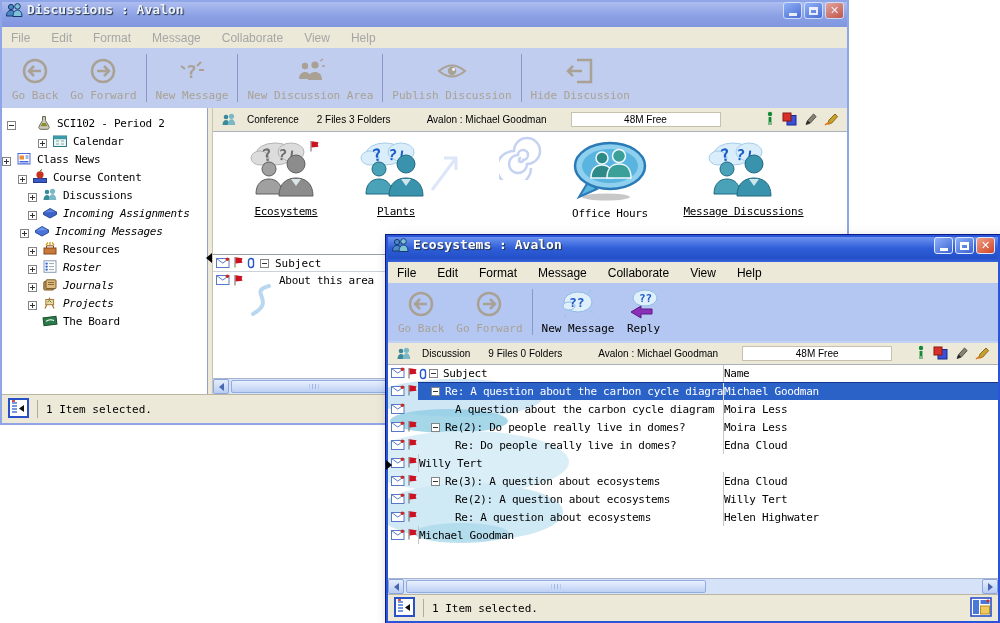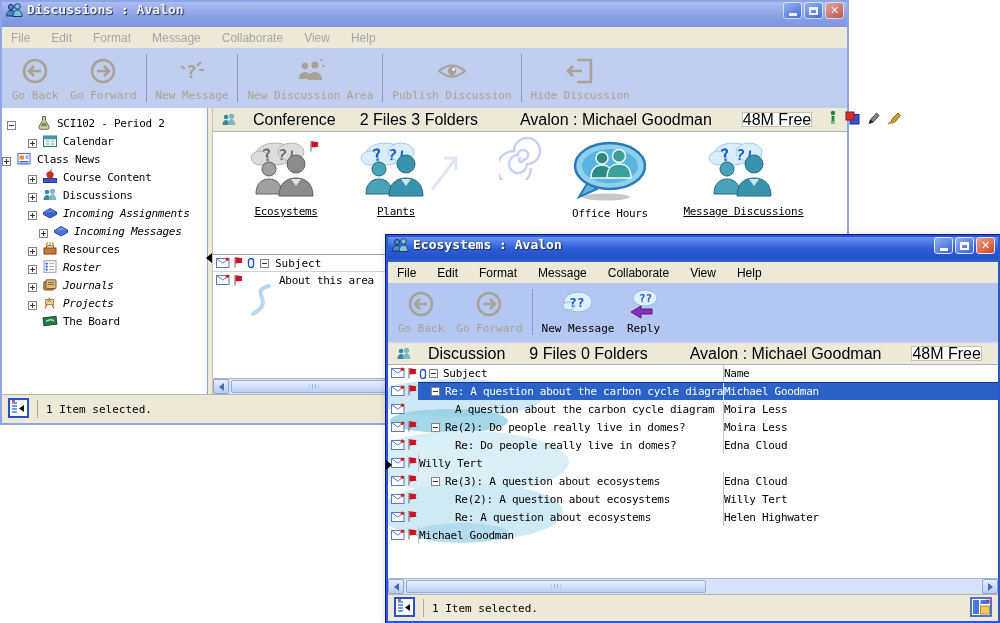--- a/index.html
+++ b/index.html
@@ -51,21 +51,21 @@
   .pmbox::before,.pmbox.minus::before{content:"";position:absolute;left:1px;right:1px;top:3px;height:1px;background:#333}
   .pmbox.plus::after{content:"";position:absolute;top:1px;bottom:1px;left:3px;width:1px;background:#333}
   .pmbox.none{visibility:hidden}
   .ticon16{width:16px;height:15px;flex:0 0 16px;display:inline-flex}
 
   .splitter{width:5px;flex:0 0 5px;background:#ece9d8;position:relative;border-right:1px solid #c8c4b0}
   .tri-left{position:absolute;top:145px;left:-2px;width:0;height:0;border-top:5px solid transparent;border-bottom:5px solid transparent;border-right:6px solid #000}
 
   .rightpane{flex:1;display:flex;flex-direction:column;min-width:0;background:#fff}
   .infobar{height:24px;flex:0 0 24px;background:#ece9d8;border-bottom:1px solid #aab0bc;display:flex;align-items:center;
-           padding:3px 8px;font-size:16px;gap:8px;white-space:nowrap}
+           padding:3px 8px;font-size:10px;gap:2px;white-space:nowrap}
   .infobar .kind{margin:0 16px 0 8px}
   .infobar .account{margin-left:34px}
   .freebox{margin-left:22px;width:150px;height:15px;background:#fff;border:1px solid #c6c2ae;display:flex;align-items:center;justify-content:center}
   .ibspacer{flex:1}
   .ibicons{display:flex;gap:7px;align-items:center}
 
   .iconarea{height:122px;flex:0 0 122px;position:relative;background:#fff;overflow:hidden}
   .dicon{position:absolute;display:flex;flex-direction:column;align-items:center;cursor:default}
   .dlabel{font-size:11px;letter-spacing:-.3px;margin-top:1px}
   .dlabel.u{text-decoration:underline}
@@ -217,21 +217,21 @@
             <span class="pmbox minus"></span>
             <span style="width: 10px;"></span>
             <span class="ticon16">
               <svg width="16" height="15" viewBox="0 0 16 15" xmlns="http://www.w3.org/2000/svg">
                 <path d="M6.5 1.5h3v4l3.5 6a2 2 0 0 1-1.8 2.8H4.8A2 2 0 0 1 3 11.5l3.5-6z" fill="#cfcbba" stroke="#6a6a52"></path>
                 <path d="M4.6 11.2h6.8L9.6 8H6.4z" fill="#8a8a30"></path>
               </svg>
             </span>
             <span class="lbl mono">SCI102 - Period 2</span>
           </div>
-          <div class="trow" style="padding-left: 26px;">
+          <div class="trow" style="padding-left: 36px;">
             <span class="pmbox plus"></span>
             <span class="ticon16">
               <svg width="16" height="15" viewBox="0 0 16 15" xmlns="http://www.w3.org/2000/svg">
                 <rect x="1.5" y="3" width="13" height="10.5" fill="#eaf6f2" stroke="#2a7a8a"></rect>
                 <rect x="1.5" y="3" width="13" height="3.2" fill="#3a9aaa"></rect>
                 <path d="M4 8h3M4 11h3M9 8h3M9 11h3" stroke="#8aa" stroke-width="1"></path>
               </svg>
             </span>
             <span class="lbl mono">Calendar</span>
           </div>
@@ -239,21 +239,21 @@
             <span class="pmbox plus"></span>
             <span class="ticon16">
               <svg width="16" height="15" viewBox="0 0 16 15" xmlns="http://www.w3.org/2000/svg">
                 <rect x="2" y="2.5" width="12" height="10.5" fill="#fff" stroke="#4a6ad8"></rect>
                 <rect x="3.5" y="4.5" width="4.5" height="4" fill="#e89030"></rect>
                 <path d="M9.5 5h3M9.5 7h3M3.5 10.5h9M3.5 12h9" stroke="#4a6ad8" stroke-width="1"></path>
               </svg>
             </span>
             <span class="lbl mono">Class News</span>
           </div>
-          <div class="trow" style="padding-left: 26px;">
+          <div class="trow" style="padding-left: 16px;">
             <span class="pmbox plus"></span>
             <span class="ticon16">
               <svg width="16" height="15" viewBox="0 0 16 15" xmlns="http://www.w3.org/2000/svg">
                 <rect x="1.5" y="9.5" width="13" height="4" fill="#3a5ac8" stroke="#223a88"></rect>
                 <circle cx="8" cy="5.8" r="3.6" fill="#c83020"></circle>
                 <path d="M8 2.2q1-1.5 2-1.5" stroke="#3a6a20" fill="none"></path>
               </svg>
             </span>
             <span class="lbl mono">Course Content</span>
           </div>
@@ -272,21 +272,21 @@
           <div class="trow" style="padding-left: 26px;">
             <span class="pmbox plus"></span>
             <span class="ticon16">
               <svg width="16" height="15" viewBox="0 0 16 15" xmlns="http://www.w3.org/2000/svg">
                 <path d="M1.5 7.5L8 3.5l6.5 3.5L8 11z" fill="#5a82e0" stroke="#2a4a98"></path>
                 <path d="M1.5 7.5v2L8 13l6.5-3.5V7" fill="#3c62c8" stroke="#2a4a98"></path>
               </svg>
             </span>
             <span class="lbl mono it">Incoming Assignments</span>
           </div>
-          <div class="trow" style="padding-left: 37px;">
+          <div class="trow" style="padding-left: 18px;">
             <span class="pmbox plus"></span>
             <span class="ticon16">
               <svg width="16" height="15" viewBox="0 0 16 15" xmlns="http://www.w3.org/2000/svg">
                 <path d="M1.5 7.5L8 3.5l6.5 3.5L8 11z" fill="#6c94ea" stroke="#2a4a98"></path>
                 <path d="M1.5 7.5v2L8 13l6.5-3.5V7" fill="#4a72d8" stroke="#2a4a98"></path>
               </svg>
             </span>
             <span class="lbl mono it">Incoming Messages</span>
           </div>
           <div class="trow" style="padding-left: 26px;">

